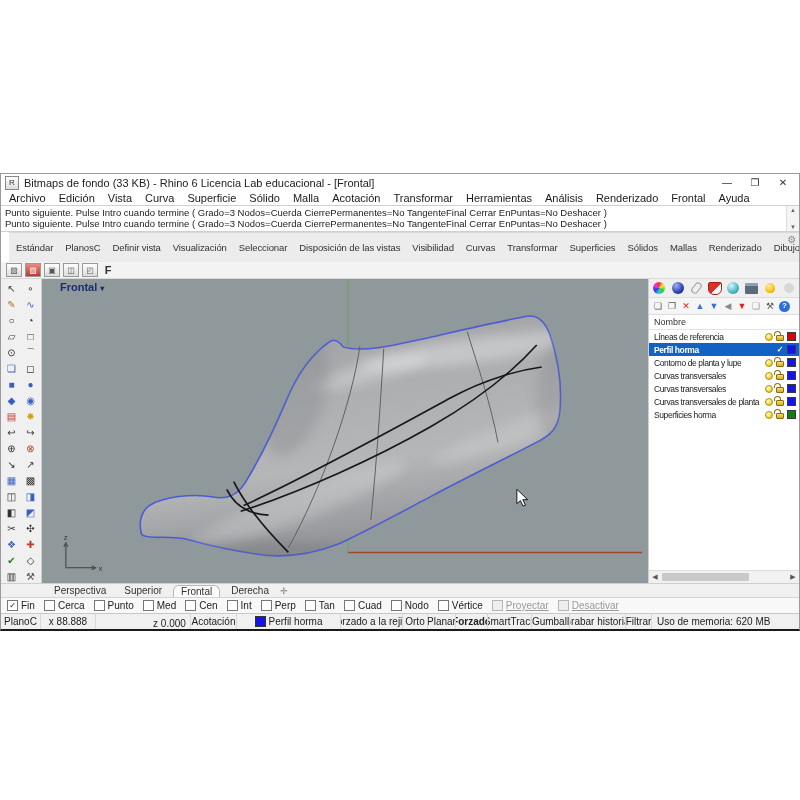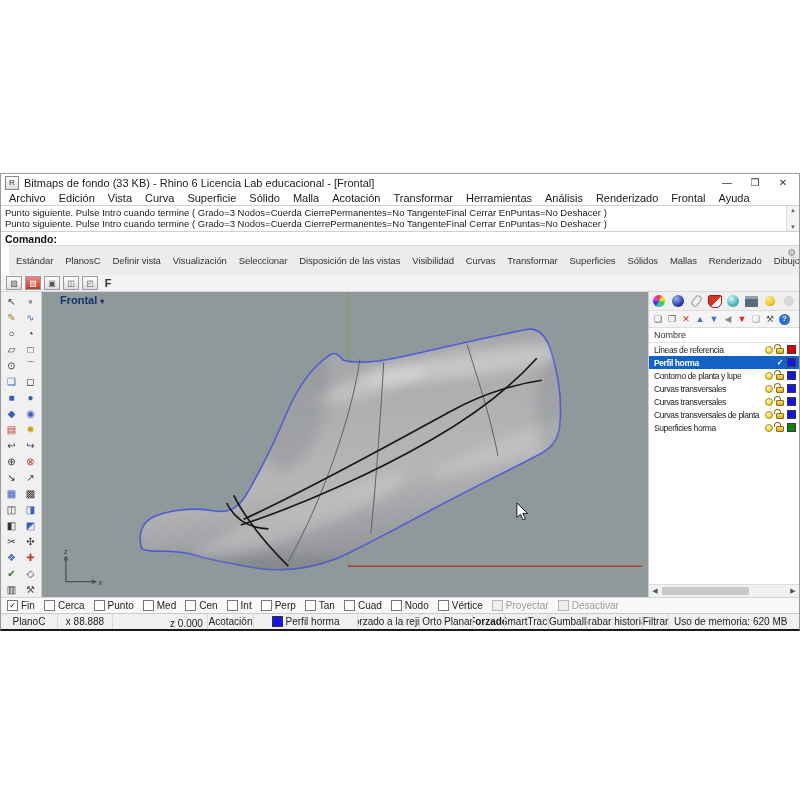--- a/index.html
+++ b/index.html
@@ -74,21 +74,21 @@
   .ps-track{flex:1;}
   
   .vp-tabs{height:13px;background:#f0f0f0;border-top:1px solid #cfcfcf;display:flex;align-items:center;gap:4px;padding:0 0 0 46px;font-size:10px;color:#333;}
   .vtab{padding:0 7px;border-radius:6px 6px 0 0;}
   .vtab.active{background:#fbfbfb;border:1px solid #b8b8b8;border-bottom:none;}
   .vtab-plus{font-size:9px;color:#777;}
   
   .osnap{height:15px;background:#f8f8f8;border-top:1px solid #d4d4d4;display:flex;align-items:center;gap:9px;padding:0 6px;font-size:10px;color:#222;}
   .os-item{display:flex;align-items:center;gap:3px;white-space:nowrap;}
   .cb{width:9px;height:9px;border:1px solid #777;background:#fff;display:inline-flex;align-items:center;justify-content:center;font-size:8px;line-height:1;color:#111;box-sizing:content-box;}
-  .os-item.disabled{color:#9a9a9a;}
+  .os-item.disabled{color:#9a9a9a;text-decoration:underline;}
   .os-item.disabled .cb{border-color:#b5b5b5;background:#eee;}
   
   .statusbar{height:15px;background:#f0f0f0;border-top:1px solid #c8c8c8;display:flex;align-items:stretch;font-size:10px;color:#222;}
   .sf{border-right:1px solid #d8d8d8;display:flex;align-items:center;justify-content:center;gap:3px;white-space:nowrap;overflow:hidden;padding:0 2px;box-sizing:border-box;}
   .sf.bold{font-weight:bold;}
   .sf .st-swatch{width:9px;height:9px;background:#1414e6;border:1px solid #333;}
   .sf.flex{flex:1;justify-content:flex-start;padding-left:5px;border-right:none;}
 </style>
 </head>
 <body>
@@ -125,23 +125,20 @@
 
     <div class="history">
       <div class="history-line">Punto siguiente. Pulse Intro cuando termine ( Grado=3  Nodos=Cuerda  CierrePermanentes=No  TangenteFinal  Cerrar  EnPuntas=No  Deshacer )</div>
       <div class="history-line">Punto siguiente. Pulse Intro cuando termine ( Grado=3  Nodos=Cuerda  CierrePermanentes=No  TangenteFinal  Cerrar  EnPuntas=No  Deshacer )</div>
       <div class="history-scroll">
         <span>▲</span>
         <span>▼</span>
       </div>
     </div>
 
-    <div class="prompt-row">
-      <span>Comando:</span>
-    </div>
 
     <div class="tabbar">
       <span class="ttab">Estándar</span>
         <span class="ttab">PlanosC</span>
         <span class="ttab">Definir vista</span>
         <span class="ttab">Visualización</span>
         <span class="ttab">Seleccionar</span>
         <span class="ttab">Disposición de las vistas</span>
         <span class="ttab">Visibilidad</span>
         <span class="ttab">Curvas</span>
@@ -367,20 +364,27 @@
         </div>
         <div class="panel-scroll">
           <span class="ps-arrow">◀</span>
           <span class="ps-thumb"></span>
           <span class="ps-track"></span>
           <span class="ps-arrow">▶</span>
         </div>
       </div>
     </div>
 
+    <div class="vp-tabs">
+        <span class="vtab">Perspectiva</span>
+        <span class="vtab">Superior</span>
+        <span class="vtab active">Frontal</span>
+        <span class="vtab">Derecha</span>
+        <span class="vtab-plus">✛</span>
+      </div>
 
     <div class="osnap">
         <span class="os-item">
           <span class="cb">✓</span>
           <span>Fin</span>
         </span>
         <span class="os-item">
           <span class="cb"></span>
           <span>Cerca</span>
         </span>
@@ -424,21 +428,21 @@
           <span class="cb"></span>
           <span>Proyectar</span>
         </span>
         <span class="os-item disabled">
           <span class="cb"></span>
           <span>Desactivar</span>
         </span>
       </div>
 
     <div class="statusbar">
-        <span class="sf" style="width: 57px;">
+        <span class="sf" style="width: 40px;">
           <span>PlanoC</span>
         </span>
         <span class="sf" style="width: 55px;">
           <span>x 88.888</span>
         </span>
         <span class="sf" style="width: 53px; margin-top: 44px;">
           <span>y 35.606</span>
         </span>
         <span class="sf" style="width: 42px; align-items: flex-end;">
           <span>z 0.000</span>

